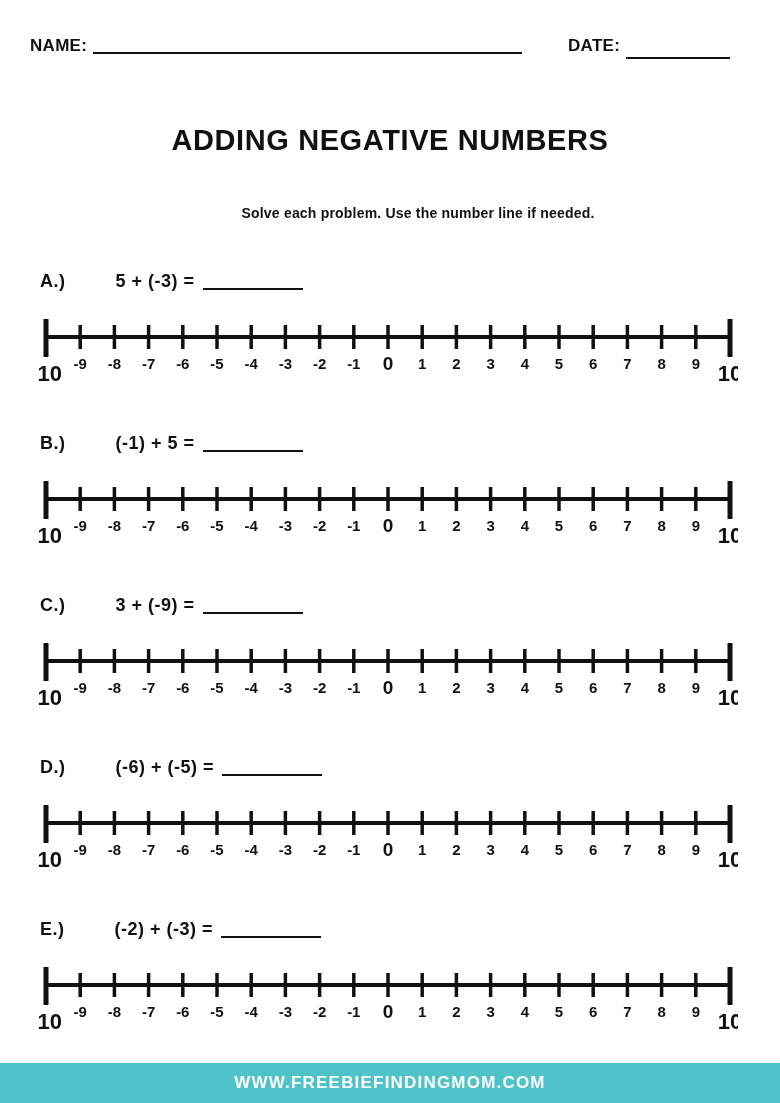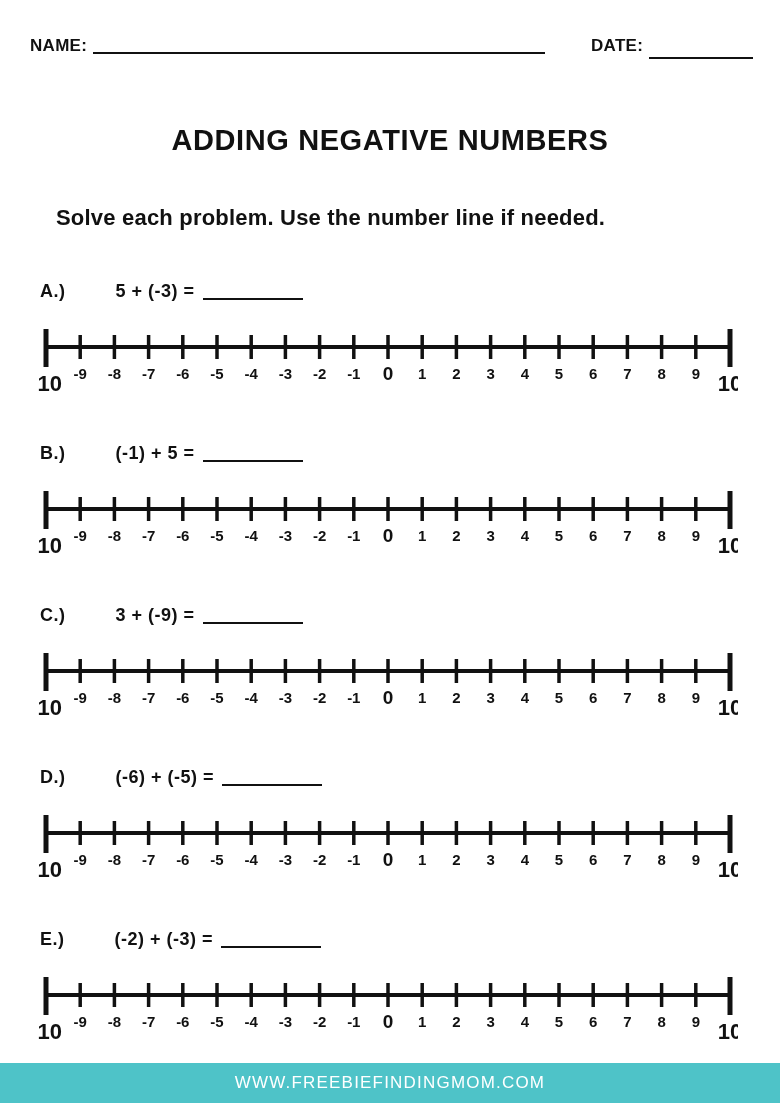--- a/index.html
+++ b/index.html
@@ -10,21 +10,21 @@
     background: #ffffff;
     overflow: hidden;
     font-family: "Liberation Sans", "DejaVu Sans", sans-serif;
     color: #111111;
   }
 
   
   .header {
     display: flex;
     align-items: baseline;
-    padding: 32px 27px 0 30px;
+    padding: 32px 50px 0 30px;
     font-weight: bold;
     font-size: 17px;
     letter-spacing: 0.3px;
   }
   .name-group { display: flex; align-items: baseline; flex: 1; margin-right: 46px; }
   .date-group { display: flex; align-items: center; width: 162px; }
   .write-line {
     display: inline-block;
     border-bottom: 2.5px solid #111;
     height: 1em;
@@ -38,23 +38,24 @@
     margin-top: 68px;
     text-align: center;
     font-size: 29px;
     font-weight: 800;
     letter-spacing: 0.6px;
   }
 
   
   .instructions {
     margin: 48px 0 0 56px;
-    font-size: 22px;
+    font-size: 14px;
     font-weight: bold;
     letter-spacing: 0.2px;
+    text-align: center;
   }
 
   
   .problems { margin: 0; }
   .problem { margin-top: 46px; }
   .problem-row {
     display: flex;
     align-items: baseline;
     margin-left: 40px;
     font-size: 18px;
@@ -92,21 +93,21 @@
 
   
   .footer {
     position: absolute;
     left: 0; right: 0; bottom: 0;
     height: 40px;
     display: flex;
     align-items: center;
     justify-content: center;
     font-size: 17px;
-    font-weight: normal;
+    font-weight: bold;
     letter-spacing: 1.2px;
   }
 </style>
 </head>
 <body>
 
 <div class="page">
 
   <div class="header">
     <div class="name-group">

